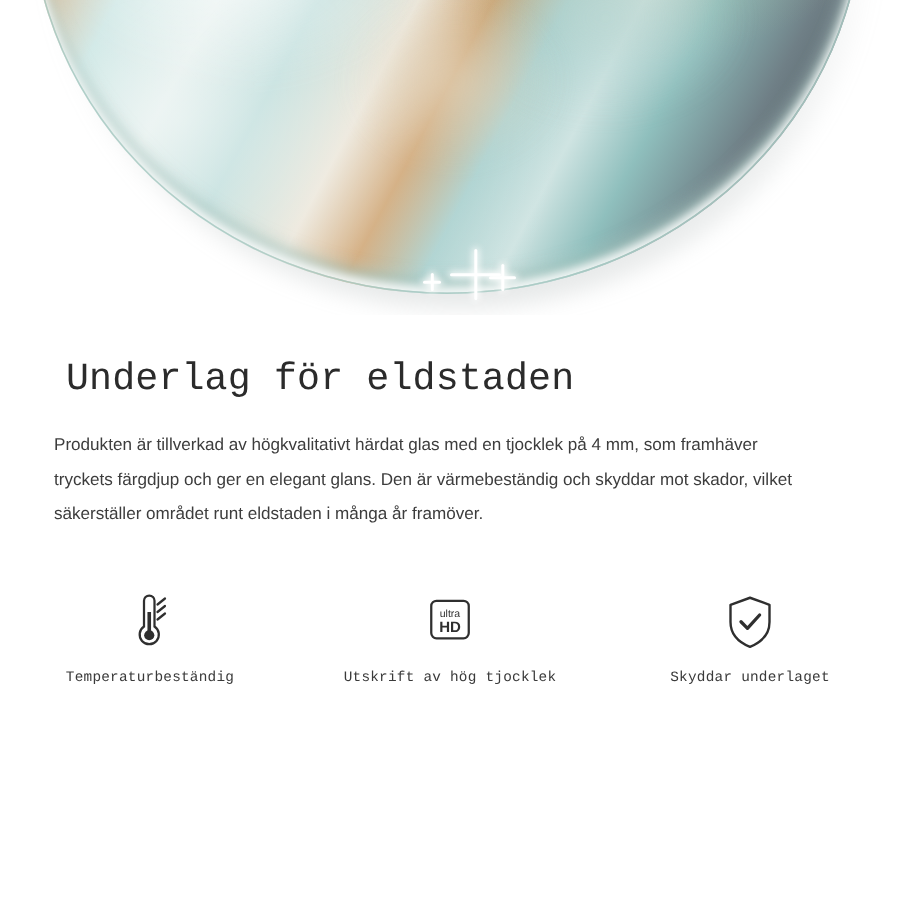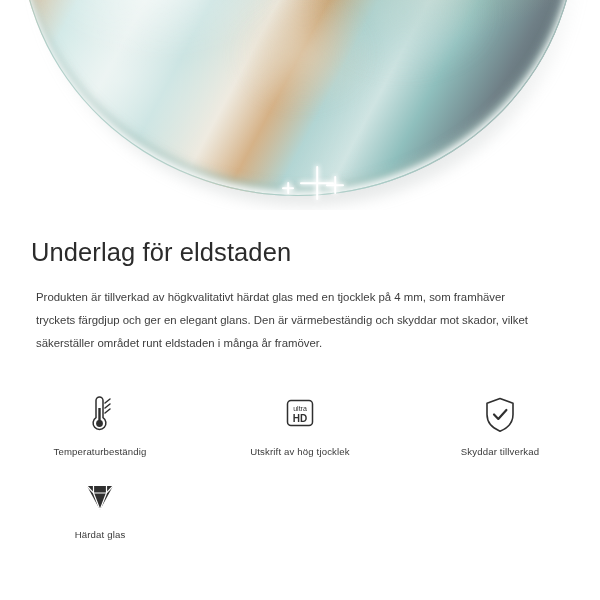--- a/index.html
+++ b/index.html
@@ -118,22 +118,22 @@
 
   
   .content {
     position: absolute;
     left: 0;
     top: 210px;
     width: 600px;
   }
   .headline {
     margin: 0;
-    padding: 26px 36px 0 31px;
-    font-family: Liberation Sans, sans-serif;
+    padding: 26px 36px 0 44px;
+    font-family: Liberation Mono, monospace;
     font-weight: 400;
     font-size: 25.5px;
     line-height: 1.32;
     color: #2b2b2b;
     letter-spacing: 0.1px;
   }
   .headline .line2 { display: block; }
   .body-copy {
     margin: 0;
     padding: 16px 56px 0 36px;
@@ -165,20 +165,21 @@
     align-items: center;
     justify-content: center;
     text-decoration: underline;
   }
   .feature-label {
     margin-top: 8px;
     font-size: 9.6px;
     color: #3a3a3a;
     text-align: right;
     letter-spacing: 0.15px;
+    font-family: Liberation Mono, monospace;
   }
   svg { display: block; }
 </style>
 </head>
 <body>
 
 <div class="page">
 
   <div class="hero">
     <div class="disc-wrap">
@@ -231,31 +232,20 @@
       <div class="feature-label">Utskrift av hög tjocklek</div>
     </div>
 
     <div class="feature">
       <div class="feature-icon">
         <svg width="34" height="40" viewBox="0 0 34 40">
           <path d="M17 3.5 L30 8.2 v11.4 c0 8-5.6 13.6-13 16.6 -7.4-3-13-8.6-13-16.6 V8.2 Z" fill="none" stroke="#2f2f2f" stroke-width="1.6" stroke-linejoin="round"></path>
           <path d="M11 19.5 l4.3 4.4 L23.4 15" fill="none" stroke="#2f2f2f" stroke-width="2.2" stroke-linecap="round" stroke-linejoin="round"></path>
         </svg>
       </div>
-      <div class="feature-label">Skyddar tillverkad</div>
-    </div>
-
-    <div class="feature">
-      <div class="feature-icon">
-        <svg width="40" height="36" viewBox="0 0 40 36">
-          <path d="M7 6 H33 L20 30 Z" fill="#2f2f2f"></path>
-          <path d="M7 6 L13.5 13 H26.5 L33 6" fill="none" stroke="#ffffff" stroke-width="1.2"></path>
-          <path d="M13.5 13 L20 30 L26.5 13" fill="none" stroke="#ffffff" stroke-width="1.2"></path>
-          <path d="M13.5 6 L13.5 13 M26.5 6 L26.5 13" stroke="#ffffff" stroke-width="1.2"></path>
-        </svg>
-      </div>
-      <div class="feature-label">Härdat glas</div>
-    </div>
+      <div class="feature-label">Skyddar underlaget</div>
+    </div>
+
 
 
 
   </div>
 </div>
 
 </body></html>

